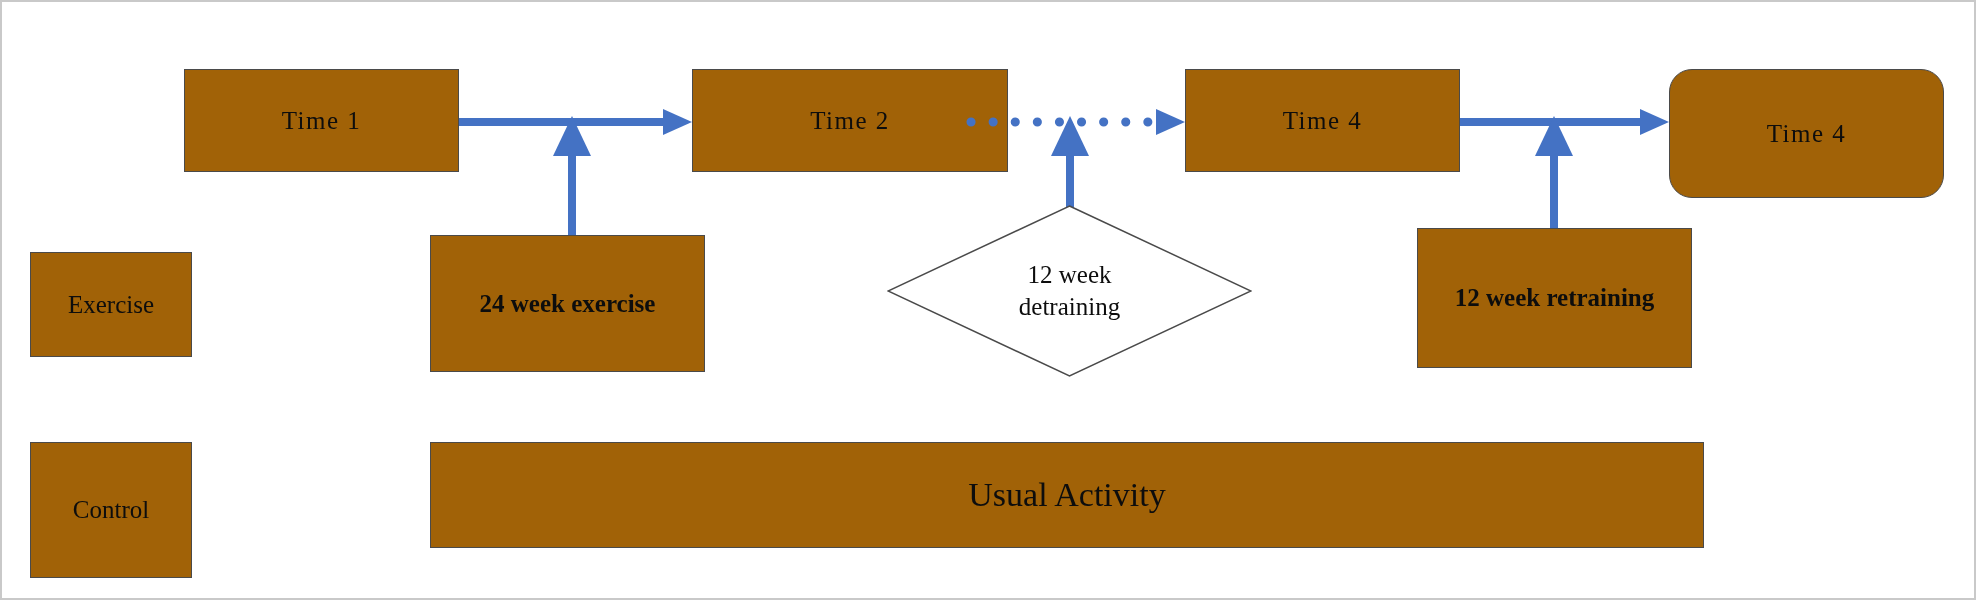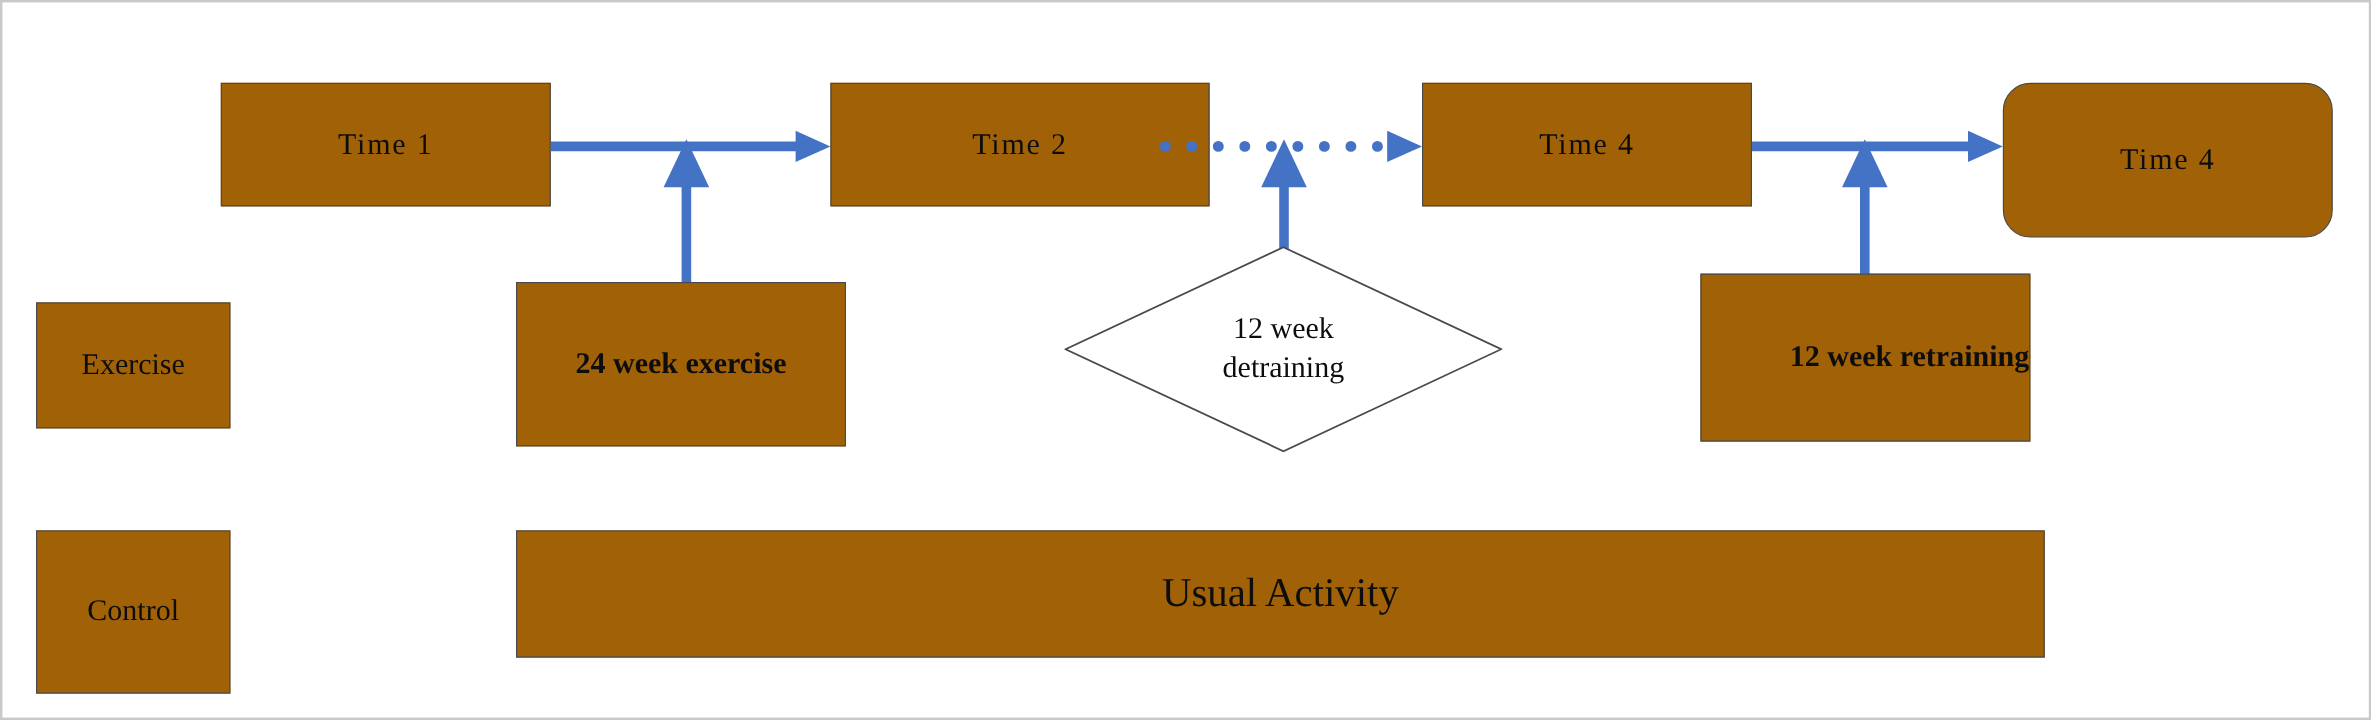--- a/index.html
+++ b/index.html
@@ -149,21 +149,21 @@
   <div class="diamond-wrap" style="left:885px; top:203px; width:365px; height:172px;">
     <svg width="365" height="172" viewBox="0 0 365 172">
       <polygon points="182.5,1 364,86 182.5,171 1,86" fill="#ffffff" stroke="#4a4a4a" stroke-width="1.5"></polygon>
     </svg>
     <div class="diamond-label two-line">
       <span>12 week</span>
       <span>detraining</span>
     </div>
   </div>
 
-  <div class="node-box interv-box two-line" style="left:1415px; top:226px; width:275px; height:140px;justify-content:flex-end;">
+  <div class="node-box interv-box two-line" style="left:1415px; top:226px; width:275px; height:140px;">
     <div>
       <span>12 week</span>
       <span>retraining</span>
     </div>
   </div>
 
   <div class="node-box group-label-box" style="left:28px; top:440px; width:162px; height:136px;">
     <span>Control</span>
   </div>
 

